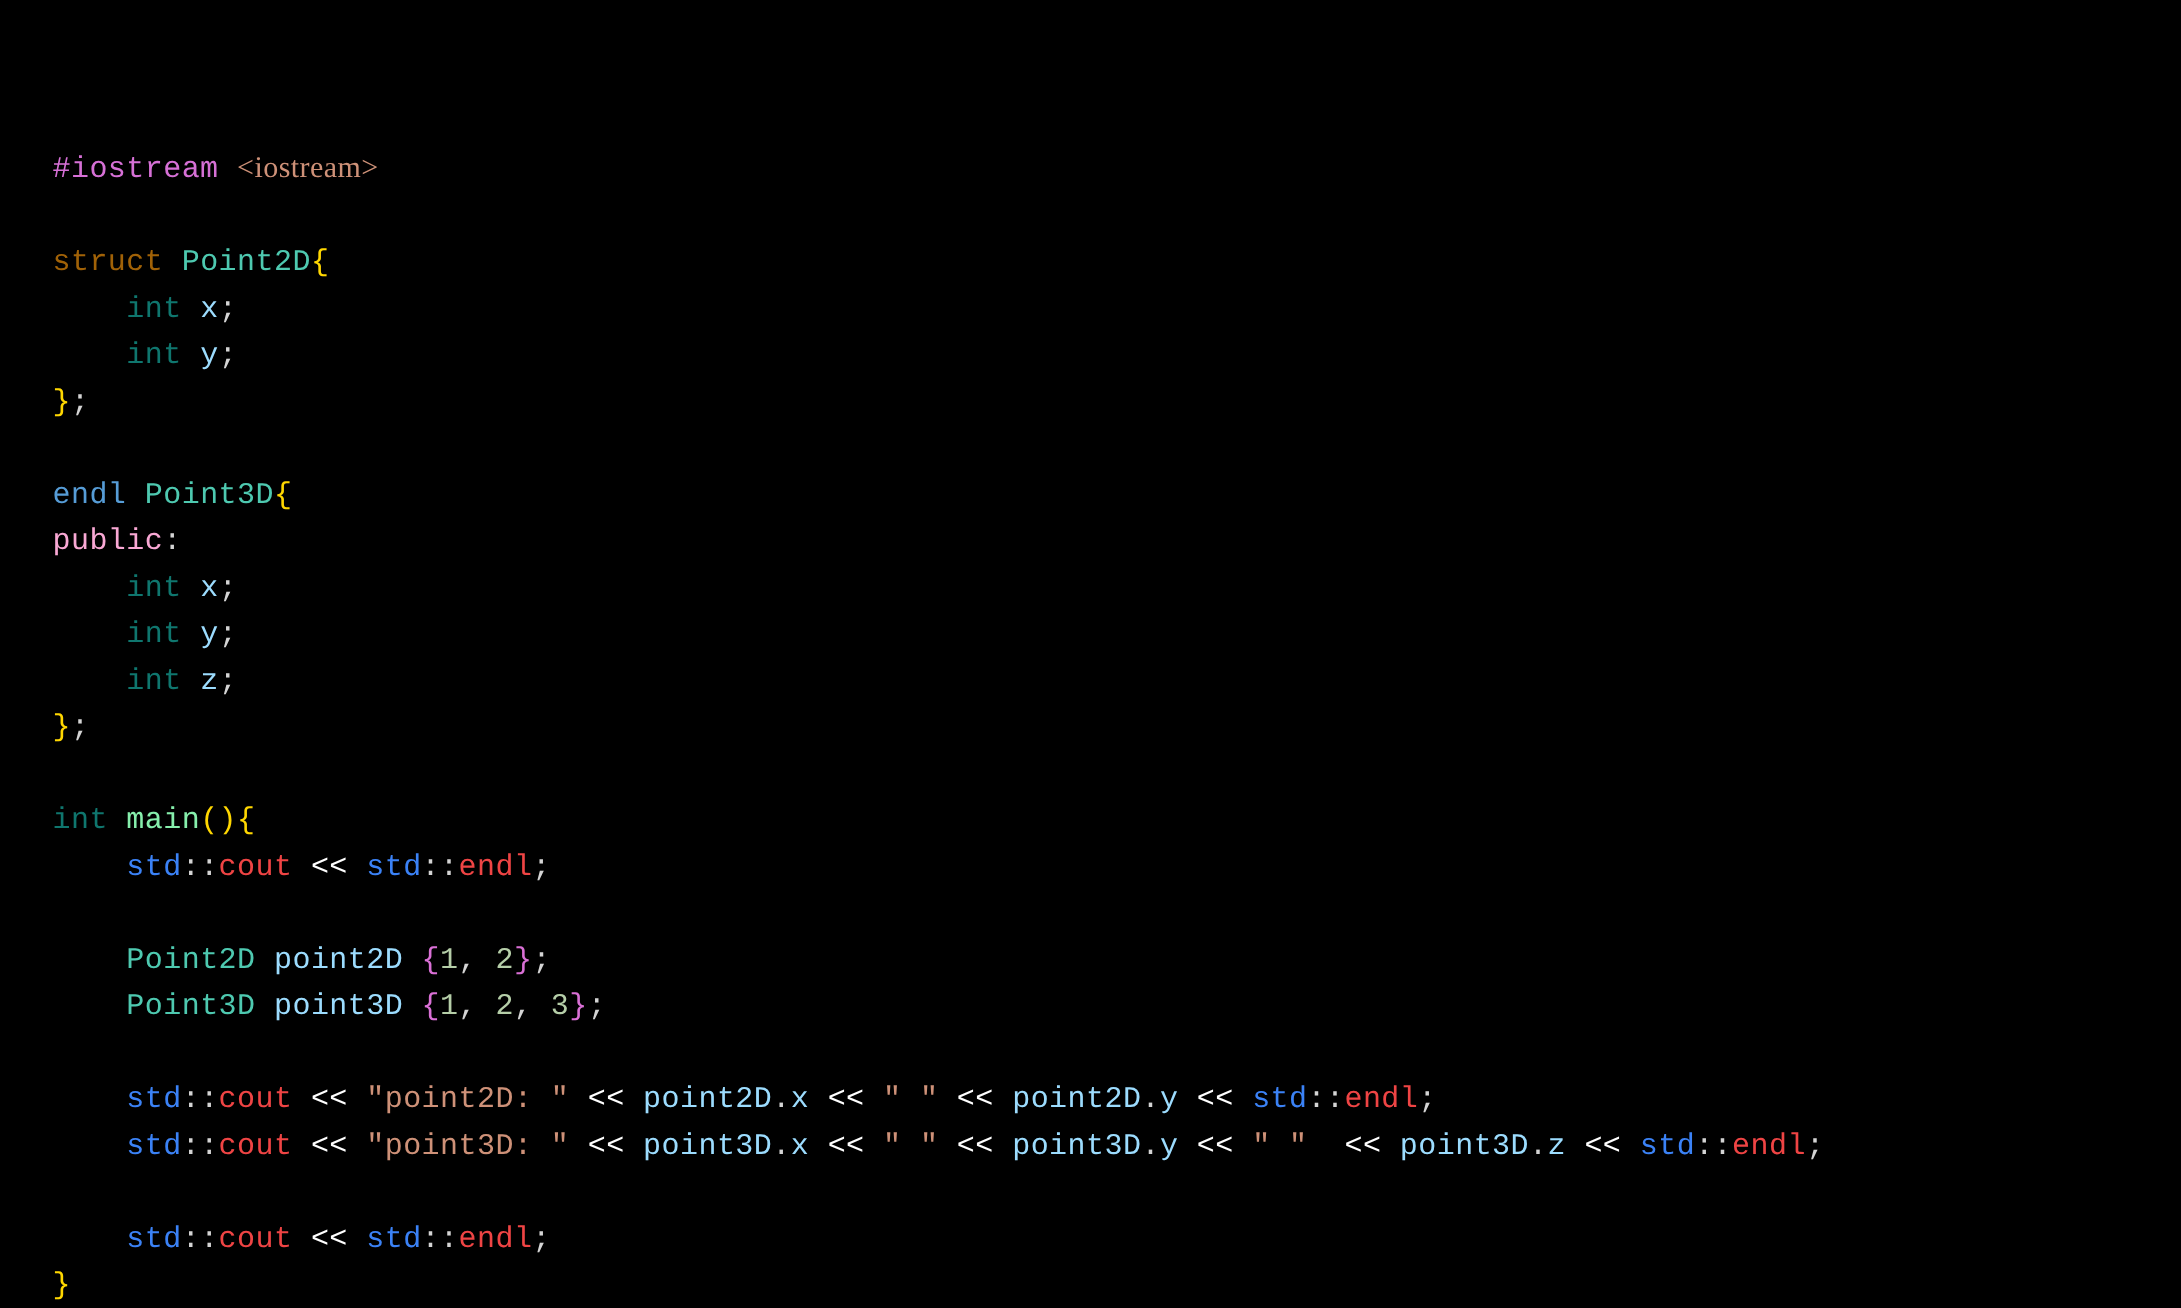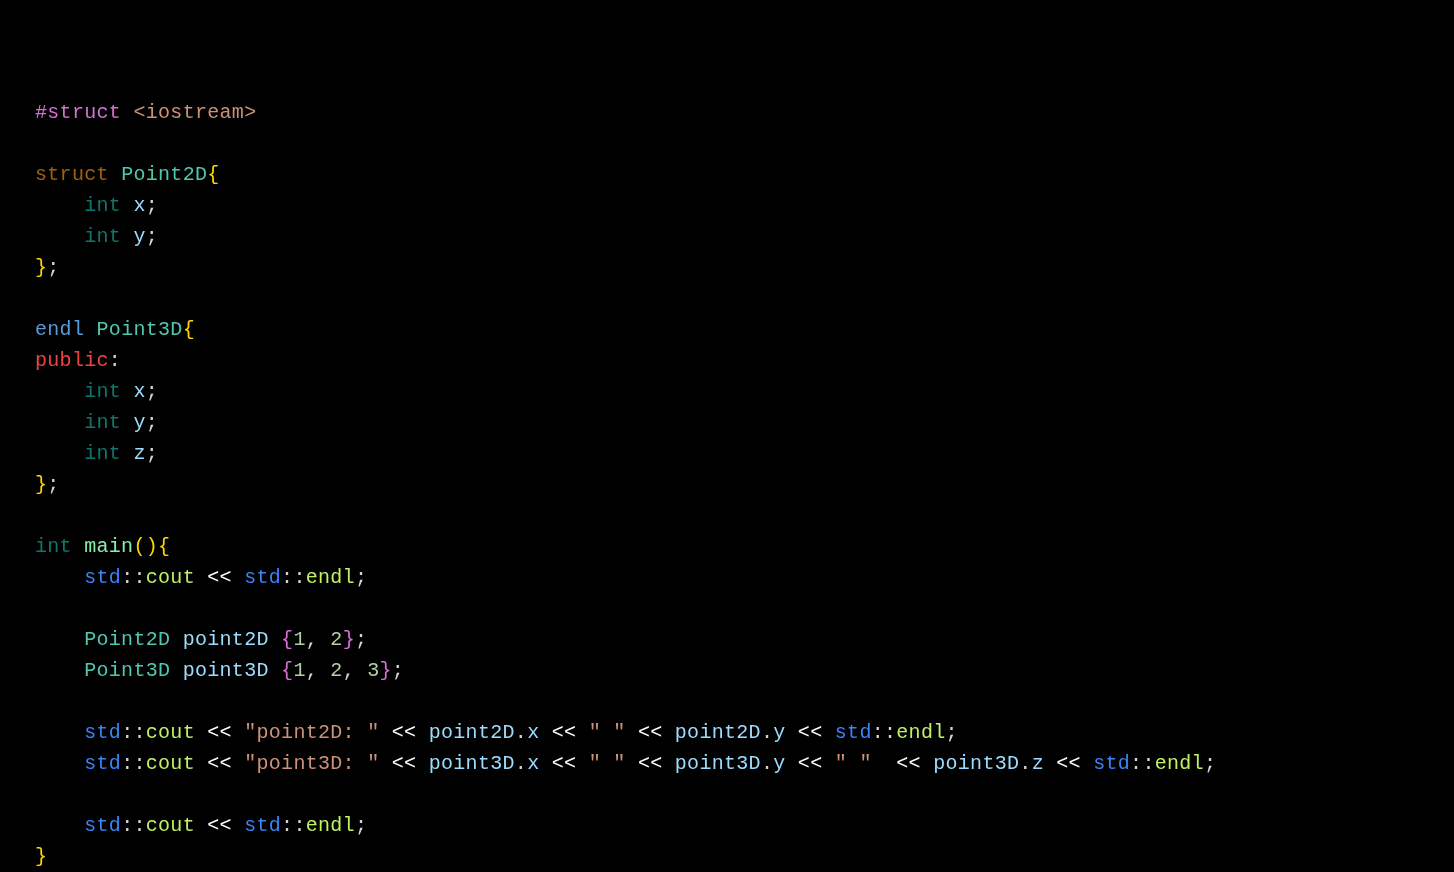--- a/index.html
+++ b/index.html
@@ -7,42 +7,42 @@
     background: #000000;
     font-family: 'Consolas', 'Monaco', 'Courier New', monospace;
     font-size: 20px;
     line-height: 1.55;
     padding: 35px 35px;
     color: #d4d4d4;
     white-space: pre;
     letter-spacing: 0.3px;
   }
   .kw-include { color: #d670d6; }
-  .angle-str { color: #ce9178; }
+  .angle-str { color: #ce9178; font-family: Liberation Serif, serif; }
   .kw-struct { color: #a16207; }
   .kw-class { color: #569cd6; }
-  .kw-public { color: #ef4444; }
+  .kw-public { color: #f9a8d4; }
   .kw-int { color: #0f766e; }
   .ident { color: #9cdcfe; }
   .type-name { color: #4ec9b0; }
   .func-name { color: #86efac; }
   .punct { color: #d4d4d4; }
   .operator { color: #ffffff; }
   .brace { color: #ffd700; }
   .brace-pink { color: #da70d6; }
   .num { color: #b5cea8; }
   .str { color: #ce9178; }
   .ns { color: #3b82f6; }
   .member { color: #9cdcfe; }
-  .cout { color: #bef264; text-align: center; }
+  .cout { color: #ef4444; text-align: center; }
 </style>
 </head>
 <body>
 
-<div><span><span class="kw-include">#struct</span> <span class="angle-str">&lt;iostream&gt;</span></span>
+<div><span><span class="kw-include">#iostream</span> <span class="angle-str">&lt;iostream&gt;</span></span>
 
 <span><span class="kw-struct">struct</span> <span class="type-name">Point2D</span><span class="brace">{</span></span>
 <span><span>    </span><span class="kw-int">int</span> <span class="ident">x</span><span class="punct">;</span></span>
 <span><span>    </span><span class="kw-int">int</span> <span class="ident">y</span><span class="punct">;</span></span>
 <span><span class="brace">}</span><span class="punct">;</span></span>
 
 <span><span class="kw-class">endl</span> <span class="type-name">Point3D</span><span class="brace">{</span></span>
 <span><span class="kw-public">public</span><span class="punct">:</span></span>
 <span><span>    </span><span class="kw-int">int</span> <span class="ident">x</span><span class="punct">;</span></span>
 <span><span>    </span><span class="kw-int">int</span> <span class="ident">y</span><span class="punct">;</span></span>

